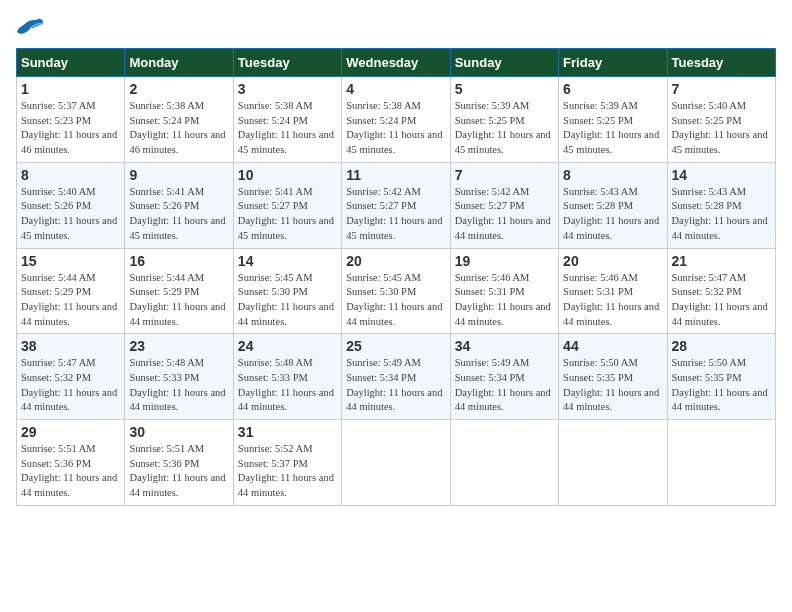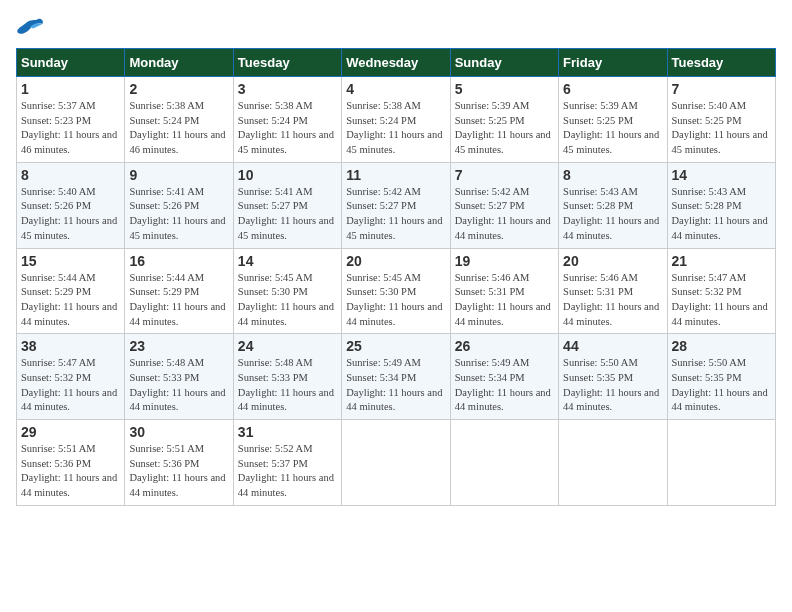--- a/index.html
+++ b/index.html
@@ -274,21 +274,21 @@
           Sunrise: 5:48 AM<br>Sunset: 5:33 PM<br>Daylight: 11 hours and 44 minutes.
         </div>
       </td>
         <td>
         <span class="day-number">25</span>
         <div class="day-info">
           Sunrise: 5:49 AM<br>Sunset: 5:34 PM<br>Daylight: 11 hours and 44 minutes.
         </div>
       </td>
         <td>
-        <span class="day-number">26</span>
+        <span class="day-number">34</span>
         <div class="day-info">
           Sunrise: 5:49 AM<br>Sunset: 5:34 PM<br>Daylight: 11 hours and 44 minutes.
         </div>
       </td>
         <td>
         <span class="day-number">44</span>
         <div class="day-info">
           Sunrise: 5:50 AM<br>Sunset: 5:35 PM<br>Daylight: 11 hours and 44 minutes.
         </div>
       </td>

